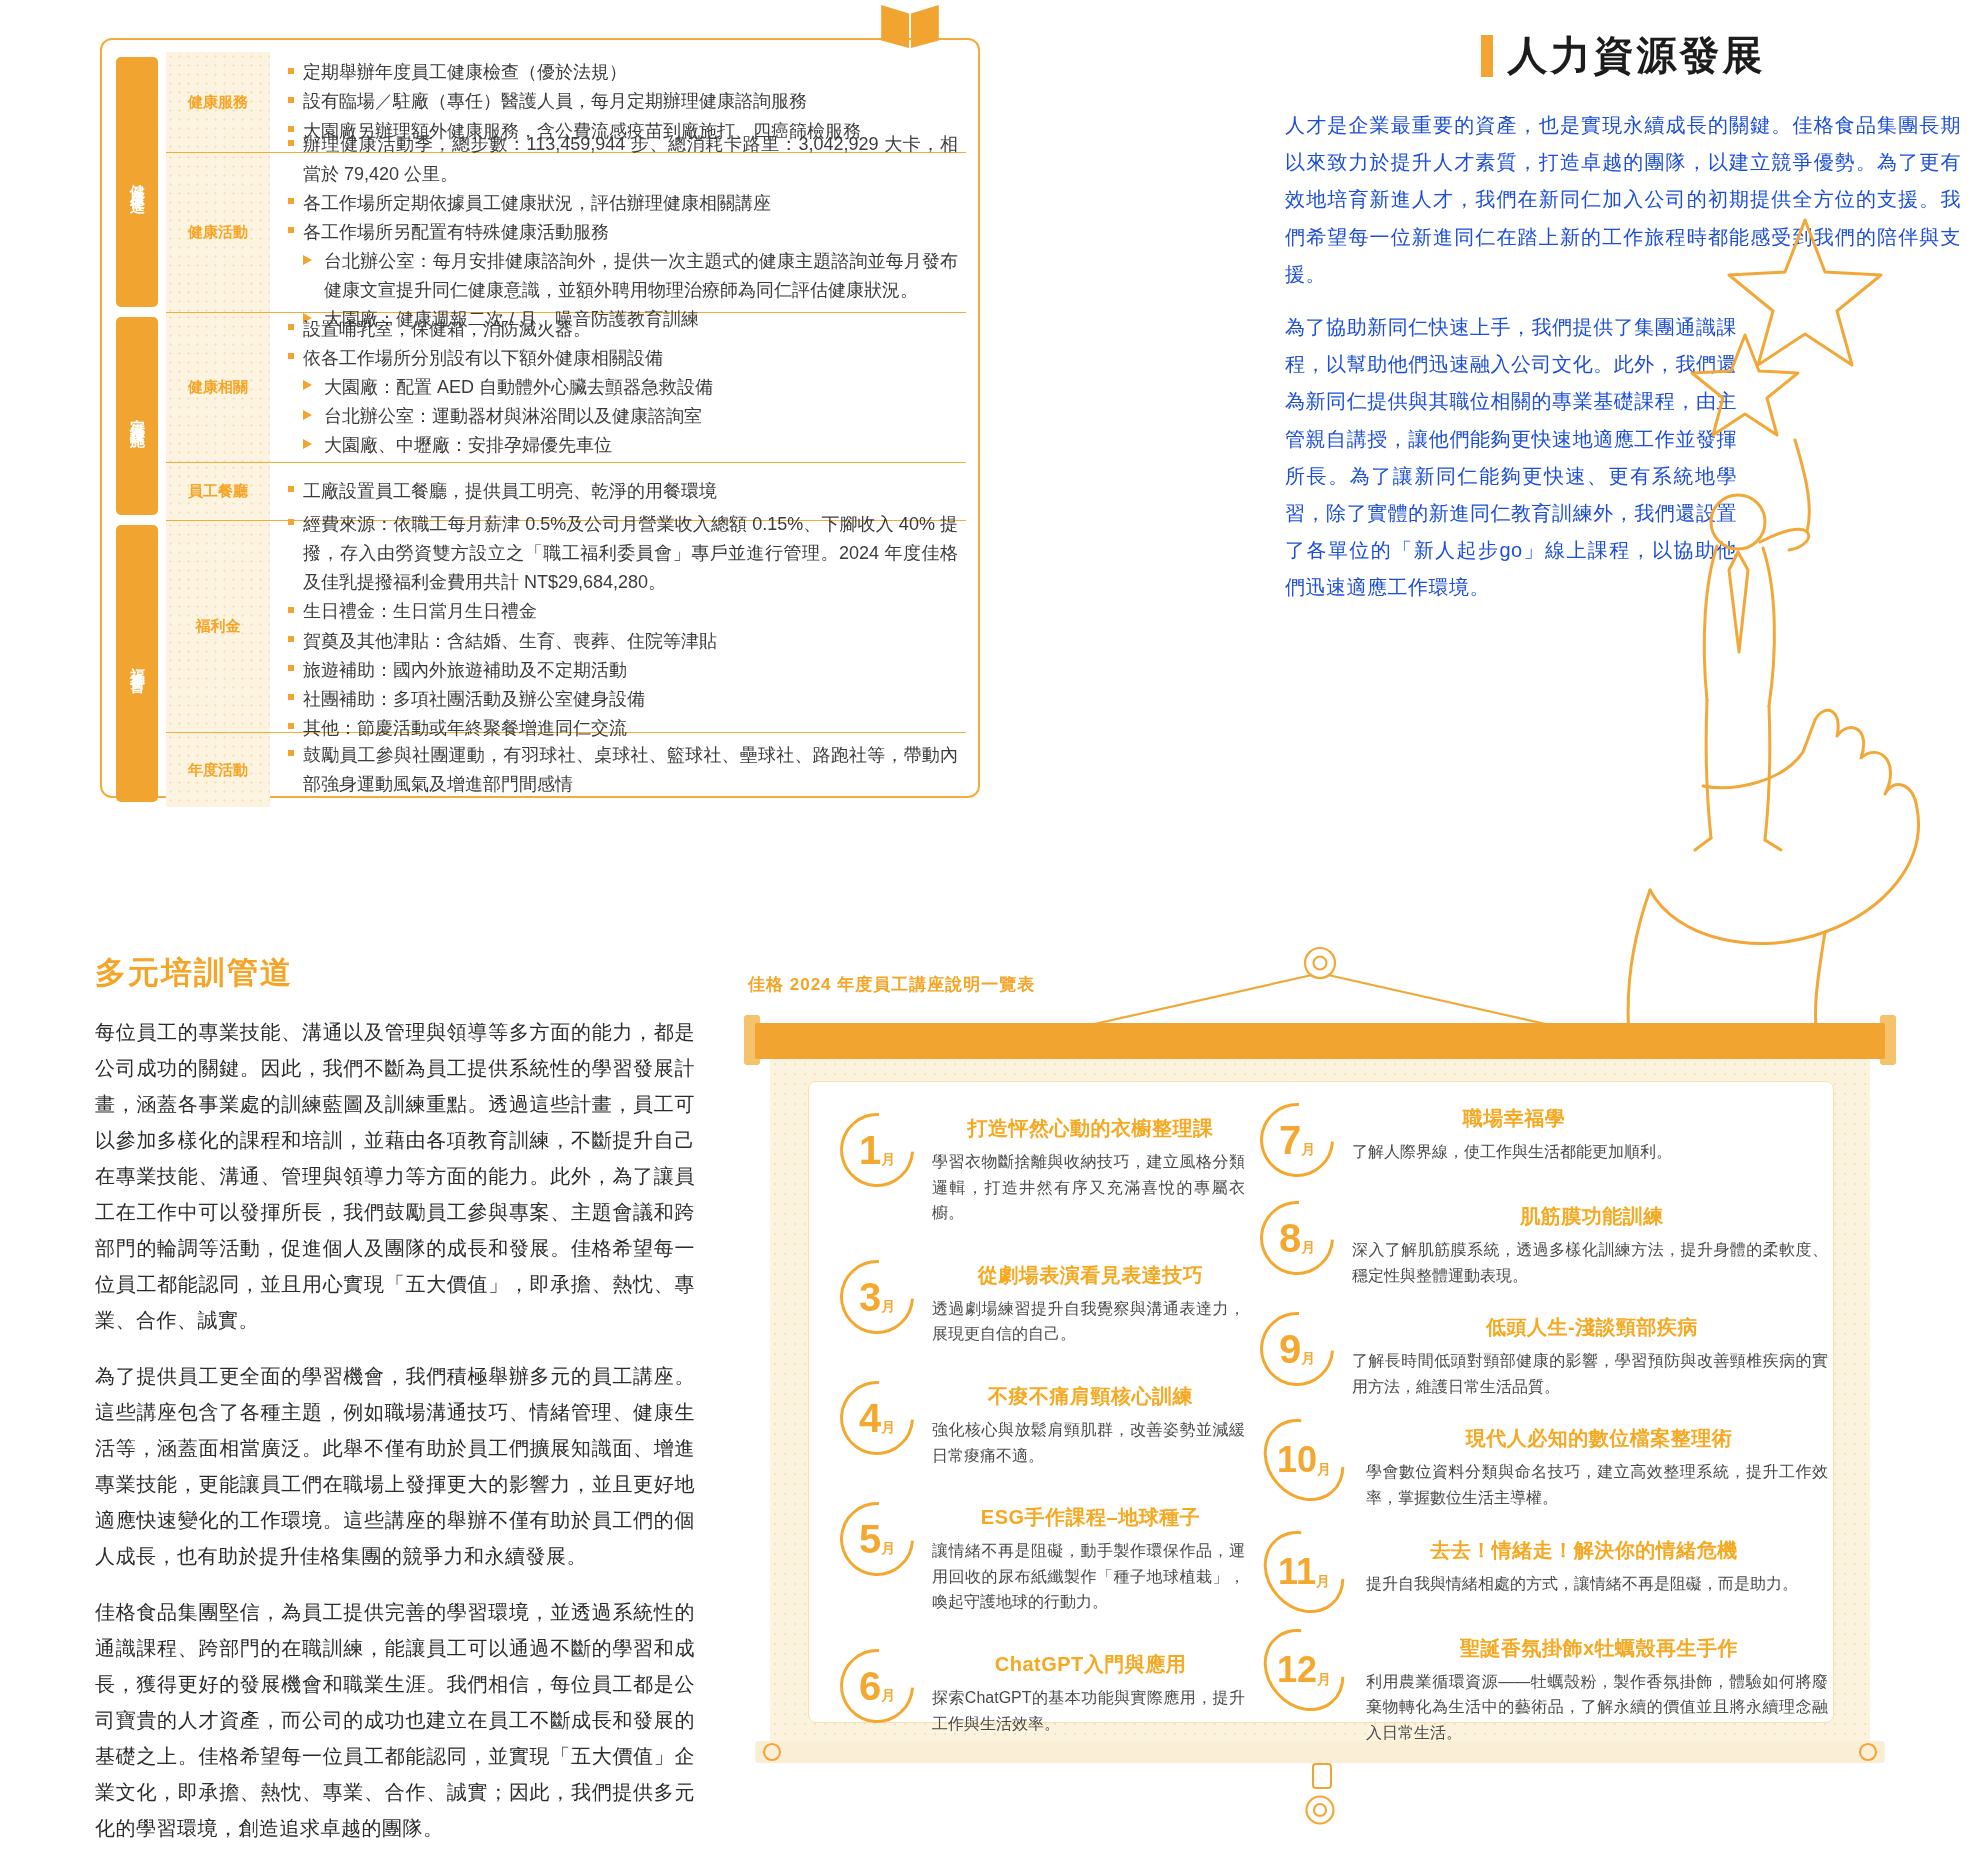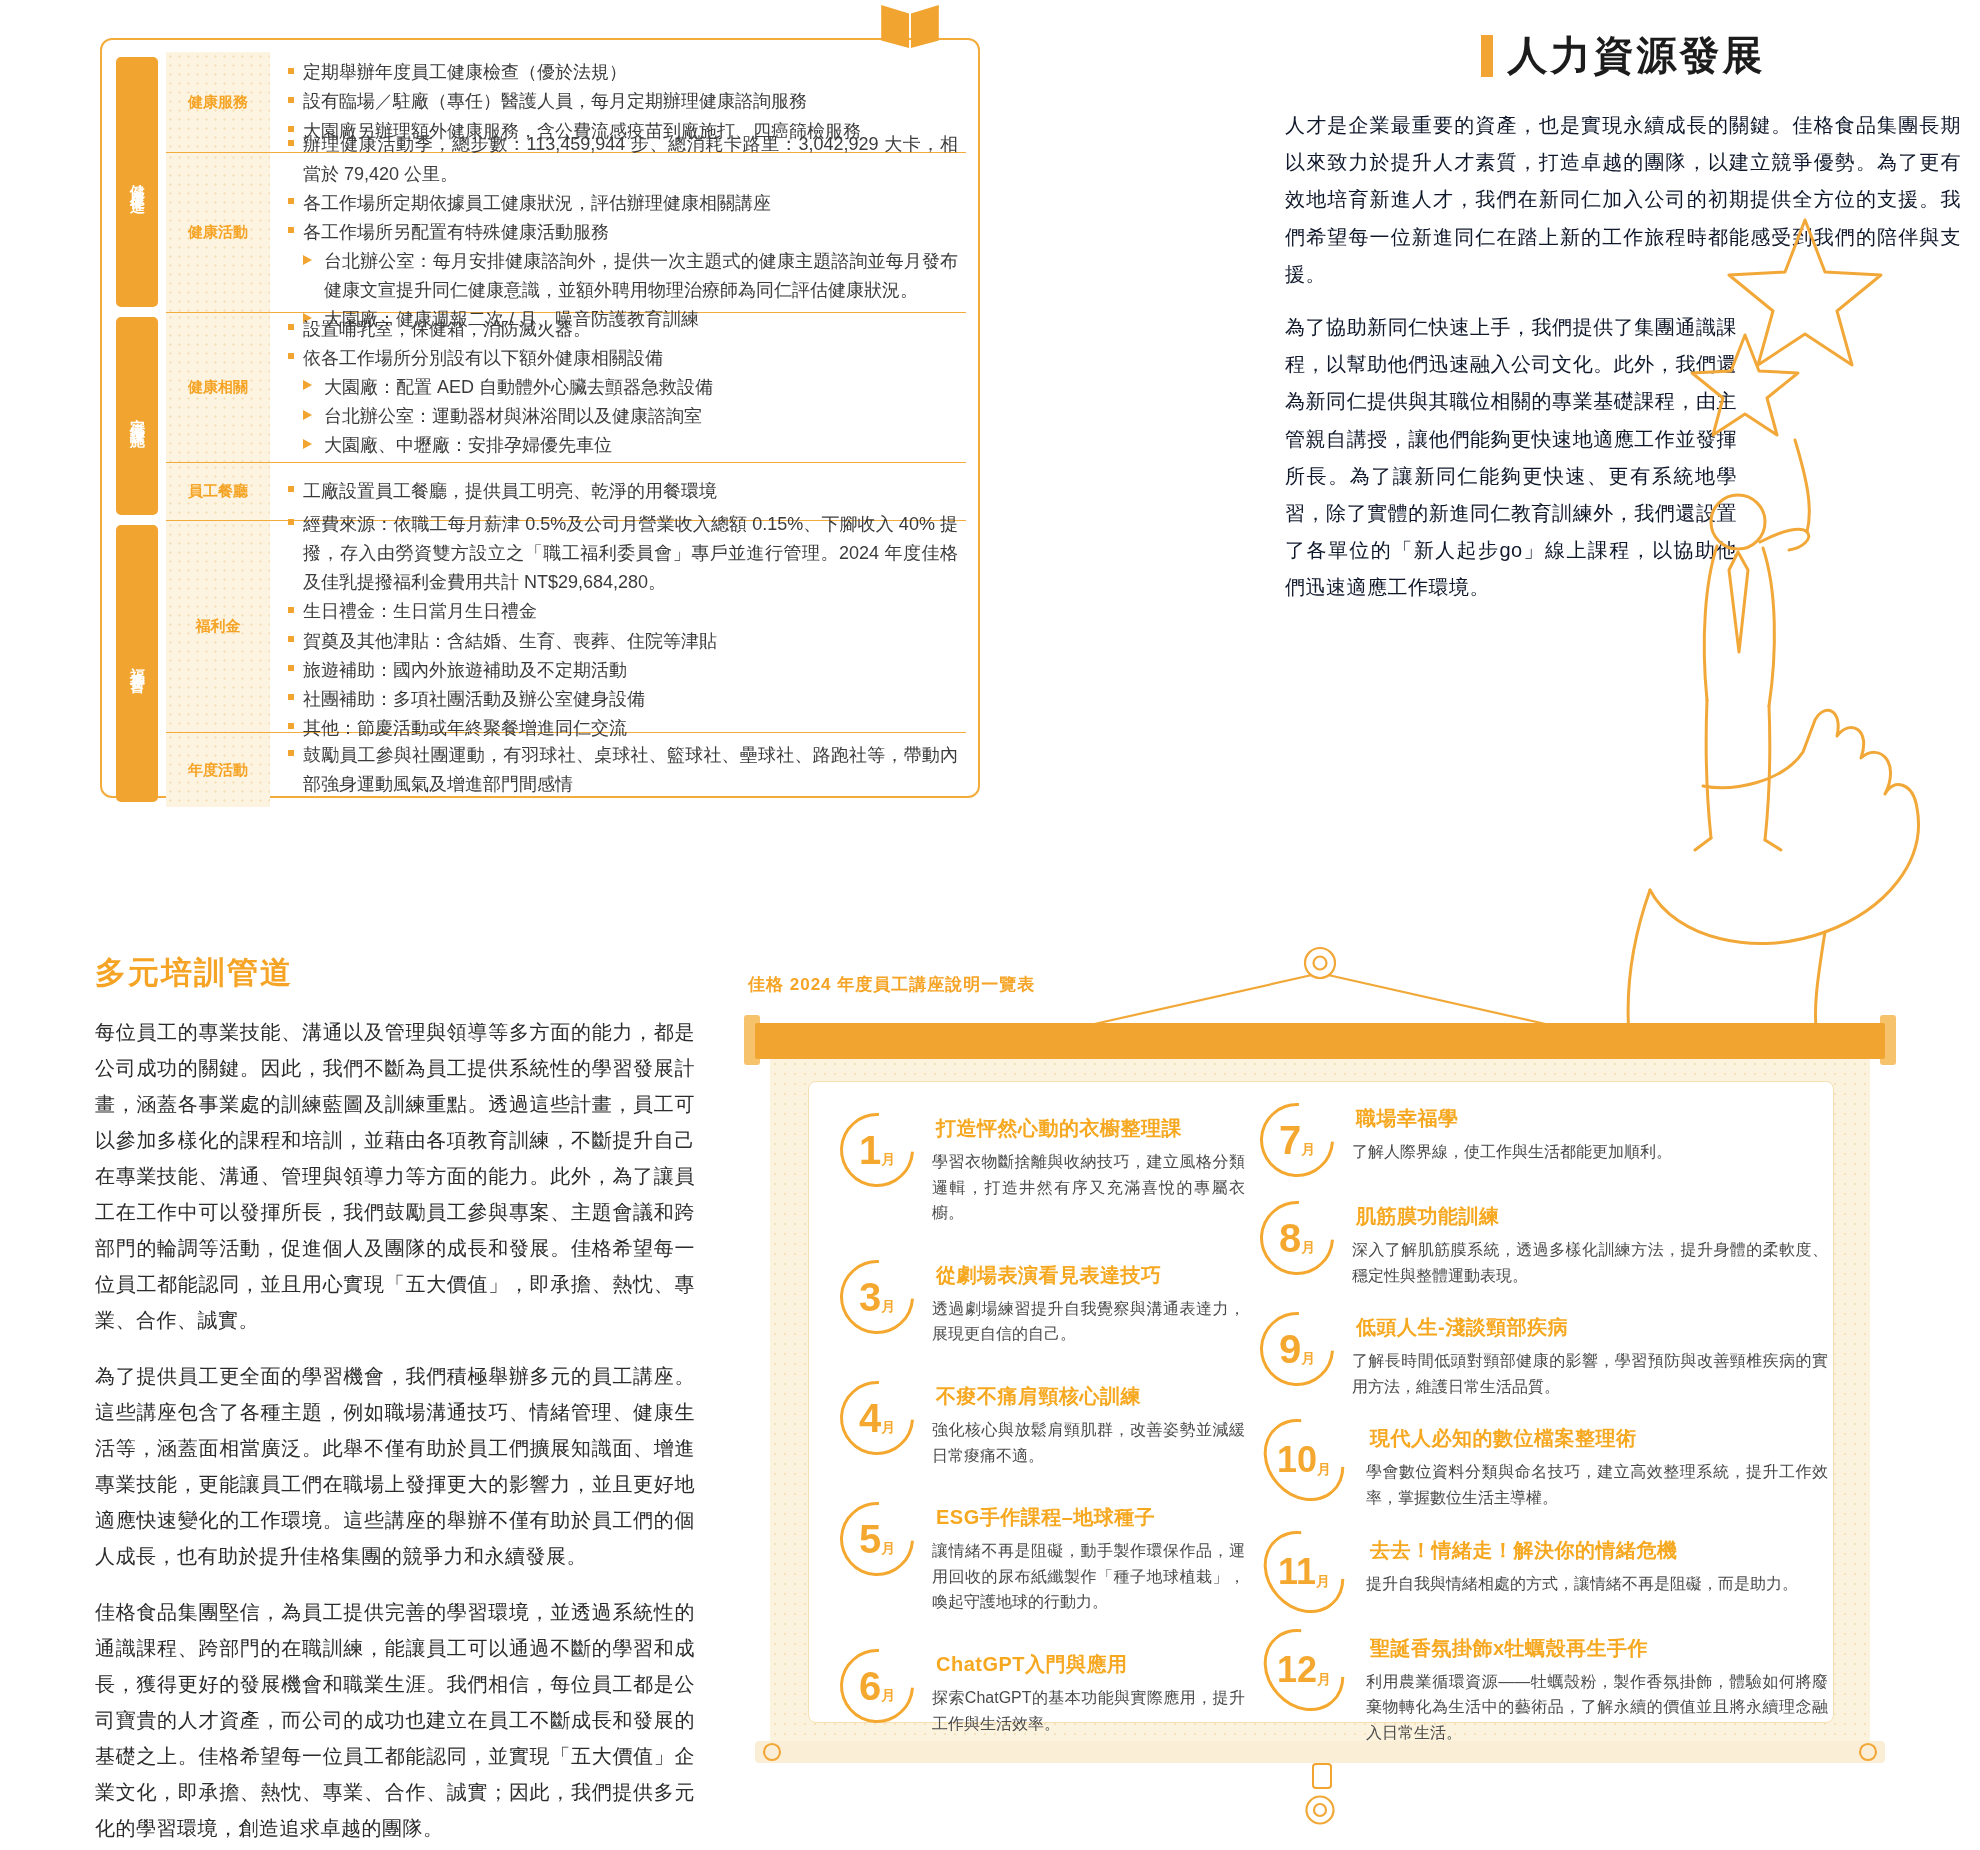--- a/index.html
+++ b/index.html
@@ -30,21 +30,21 @@
   .blt::before{content:"";position:absolute;left:0;top:0.52em;width:6px;height:6px;background:#F1A42F;}
   .sub{position:relative;padding-left:36px;line-height:1.62;text-align:justify;}
   .sub::before{content:"";position:absolute;left:15px;top:0.42em;width:0;height:0;
                border-left:9px solid #F1A42F;border-top:5.5px solid transparent;border-bottom:5.5px solid transparent;}
 
   
   .hrsec{left:1285px;top:28px;width:676px;}
   .hhead{display:flex;align-items:center;justify-content:center;}
   .hbar{width:12px;height:42px;background:#F2A532;margin-right:15px;}
   .htitle{font-size:40px;font-weight:900;color:#1c1c1c;letter-spacing:3px;}
-  .para{font-size:20px;line-height:1.86;text-align:justify;color:#0f172a;letter-spacing:0.5px;}
+  .para{font-size:20px;line-height:1.86;text-align:justify;color:#1d4ed8;letter-spacing:0.5px;}
   .hp1{margin-top:24px;width:676px;}
   .hp2{margin-top:16px;width:452px;}
 
   
   .trainsec{left:95px;top:952px;width:600px;}
   .ttitle{font-size:31px;font-weight:800;color:#F5A425;letter-spacing:2px;}
   .tp{margin-top:20px;font-size:20px;line-height:1.8;text-align:justify;color:#2b2b2b;}
 
   
   .board{left:740px;top:945px;width:1160px;height:900px;}
@@ -69,21 +69,21 @@
   .colL .sitem{margin-bottom:34px;}
   .colR .sitem{margin-bottom:24px;}
   .mc{position:relative;width:74px;height:74px;flex:0 0 auto;}
   .mc.wide{width:88px;}
   .ring{position:absolute;inset:0;border:3.5px solid #F5A82F;border-radius:50%;
         border-top-color:transparent;transform:rotate(48deg);}
   .mnum{position:absolute;inset:0;display:flex;align-items:center;justify-content:center;color:#F5A82F;font-weight:800;}
   .n{font-size:40px;line-height:1;}
   .wide .n{font-size:36px;}
   .u{font-size:14px;margin-top:20px;font-weight:700;}
-  .stitle{font-size:20px;font-weight:800;color:#F6A821;margin:2px 0 7px 4px;letter-spacing:0.5px;}
+  .stitle{font-size:20px;font-weight:800;color:#F6A821;margin:2px 0 7px 4px;letter-spacing:0.5px;text-align:center;}
   .sdesc{font-size:16px;color:#4a4a4a;line-height:1.6;text-align:justify;}
 
   svg{display:block;}
 </style>
 </head>
 <body>
 
 <div class="abs wtable">
   <svg class="abs bookmark" viewBox="0 0 66 50">
     <path d="M32,12 L32,48 L3,40 L3,3 Z" fill="#F1A42F"></path>

